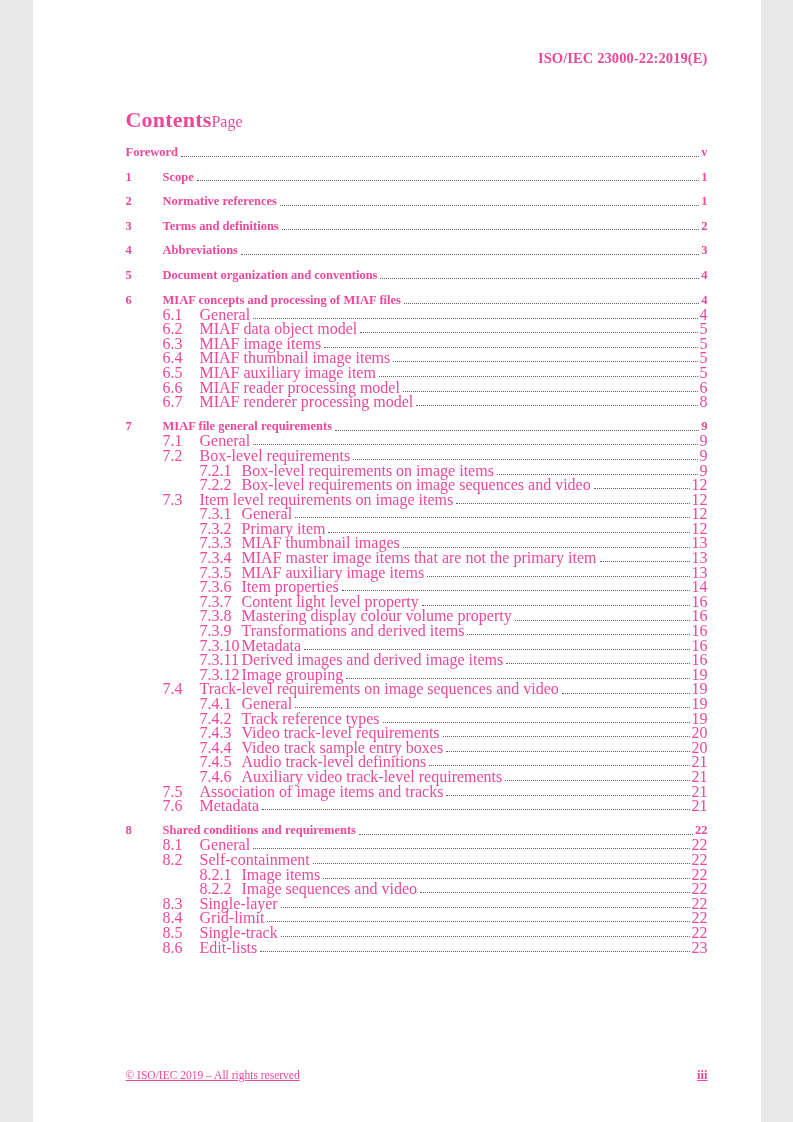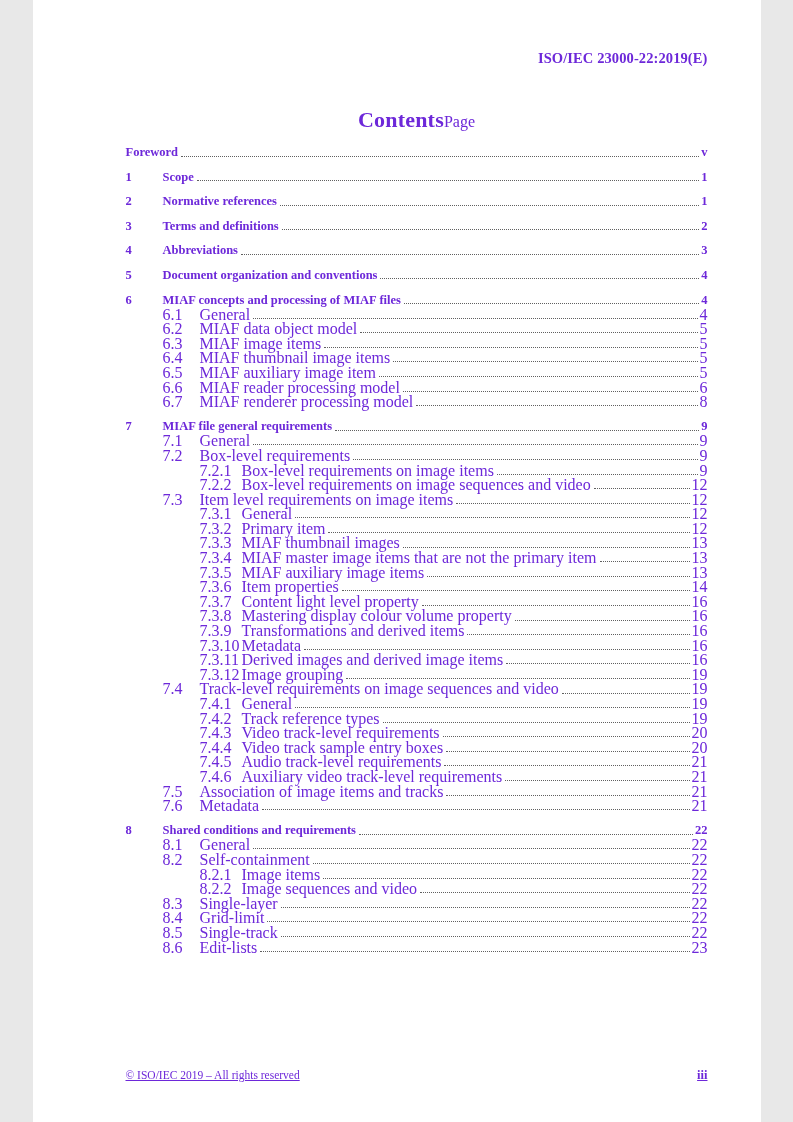--- a/index.html
+++ b/index.html
@@ -2,41 +2,41 @@
 <html><head>
 <meta charset="utf-8">
 <style>
   html, body { margin: 0; padding: 0; background: #e8e8e8; }
   .page {
     position: relative;
     width: 728px;
     height: 1122px;
     background: #ffffff;
     font-family: "Liberation Serif", "DejaVu Serif", serif;
-    color: #6d28d9;
+    color: #ec4899;
     overflow: hidden;
     margin: 0 auto;
   }
   .inner {
     position: absolute;
     left: 93px;
     right: 53px;
     top: 0;
   }
   .doc-header {
     margin-top: 50px;
     text-align: right;
     font-weight: bold;
     font-size: 14.5px;
     letter-spacing: 0.1px;
   }
   .contents-bar {
     display: flex;
     align-items: baseline;
-    justify-content: center;
+    justify-content: flex-start;
     margin-top: 40px;
   }
   .contents-title {
     font-size: 22px;
     font-weight: bold;
     letter-spacing: 0.2px;
   }
   .page-label {
     font-size: 16px;
   }
@@ -312,21 +312,21 @@
           <span class="pagenum">20</span>
         </div>
         <div class="toc-row lvl3">
           <span class="num">7.4.4</span>
           <span class="entry-title">Video track sample entry boxes</span>
           <span class="leader"></span>
           <span class="pagenum">20</span>
         </div>
         <div class="toc-row lvl3">
           <span class="num">7.4.5</span>
-          <span class="entry-title">Audio track-level requirements</span>
+          <span class="entry-title">Audio track-level definitions</span>
           <span class="leader"></span>
           <span class="pagenum">21</span>
         </div>
         <div class="toc-row lvl3">
           <span class="num">7.4.6</span>
           <span class="entry-title">Auxiliary video track-level requirements</span>
           <span class="leader"></span>
           <span class="pagenum">21</span>
         </div>
         <div class="toc-row lvl2">

